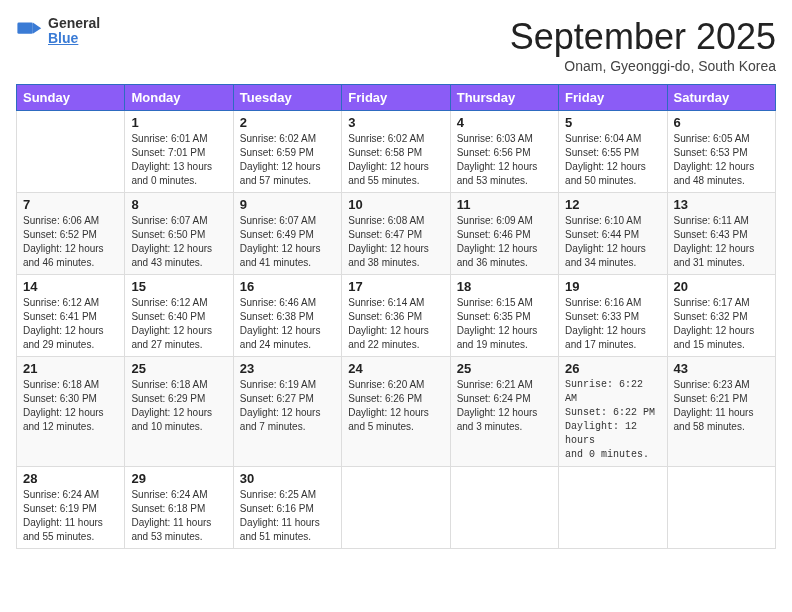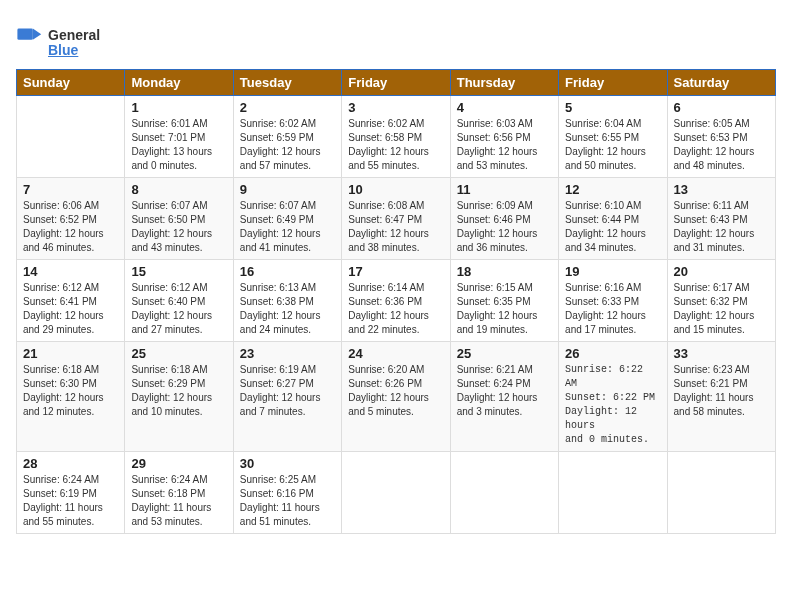--- a/index.html
+++ b/index.html
@@ -18,21 +18,20 @@
     }
     .logo {
       display: flex;
       align-items: center;
       gap: 4px;
     }
     .logo-text {
       display: flex;
       flex-direction: column;
       line-height: 1.1;
-      margin-top: 12px;
     }
     .logo-general {
       font-size: 14px;
       font-weight: bold;
       color: #333;
     }
     .logo-blue {
       font-size: 14px;
       font-weight: bold;
       color: #3a7bd5;
@@ -53,21 +52,21 @@
     .location {
       font-size: 14px;
       color: #444;
     }
     .calendar {
       width: 100%;
       border-collapse: collapse;
       border: 1px solid #ccc;
     }
     .calendar th {
-      background: #a16207;
+      background: #8b5cf6;
       color: #fff;
       text-align: left;
       padding: 5px 6px;
       font-size: 13px;
       font-weight: bold;
       border: 1px solid #2e6bc0;
     }
     .calendar td {
       vertical-align: top;
       padding: 4px 6px;
@@ -104,20 +103,24 @@
   <div class="logo">
     <svg class="logo-icon" viewBox="0 0 40 40">
       <rect x="2" y="8" width="22" height="16" rx="2" fill="#3a7bd5"></rect>
       <polygon points="24,8 36,16 24,24" fill="#3a7bd5"></polygon>
     </svg>
     <div class="logo-text">
       <span class="logo-general">General</span>
       <span class="logo-blue">Blue</span>
     </div>
   </div>
+  <div class="title-block">
+    <div class="month-title">September 2025</div>
+    <div class="location">Onam, Gyeonggi-do, South Korea</div>
+  </div>
 </div>
 
 <table class="calendar">
   <thead>
     <tr>
     <th>Sunday</th>
         <th>Monday</th>
         <th>Tuesday</th>
         <th>Friday</th>
         <th>Thursday</th>
@@ -232,21 +235,21 @@
         </td>
         <td>
           <span class="day-number">15</span>
           <div class="day-info" style="white-space: pre-line;">Sunrise: 6:12 AM
 Sunset: 6:40 PM
 Daylight: 12 hours
 and 27 minutes.</div>
         </td>
         <td>
           <span class="day-number">16</span>
-          <div class="day-info" style="white-space: pre-line;">Sunrise: 6:13 AM
+          <div class="day-info" style="white-space: pre-line;">Sunrise: 6:46 AM
 Sunset: 6:38 PM
 Daylight: 12 hours
 and 24 minutes.</div>
         </td>
         <td>
           <span class="day-number">17</span>
           <div class="day-info" style="white-space: pre-line;">Sunrise: 6:14 AM
 Sunset: 6:36 PM
 Daylight: 12 hours
 and 22 minutes.</div>
@@ -310,21 +313,21 @@
 and 3 minutes.</div>
         </td>
         <td>
           <span class="day-number">26</span>
           <div class="day-info" style="white-space: pre-line; font-family: Liberation Mono, monospace;">Sunrise: 6:22 AM
 Sunset: 6:22 PM
 Daylight: 12 hours
 and 0 minutes.</div>
         </td>
         <td>
-          <span class="day-number">33</span>
+          <span class="day-number">43</span>
           <div class="day-info" style="white-space: pre-line;">Sunrise: 6:23 AM
 Sunset: 6:21 PM
 Daylight: 11 hours
 and 58 minutes.</div>
         </td>
       </tr>
       <tr>
         <td>
           <span class="day-number">28</span>
           <div class="day-info" style="white-space: pre-line;">Sunrise: 6:24 AM

